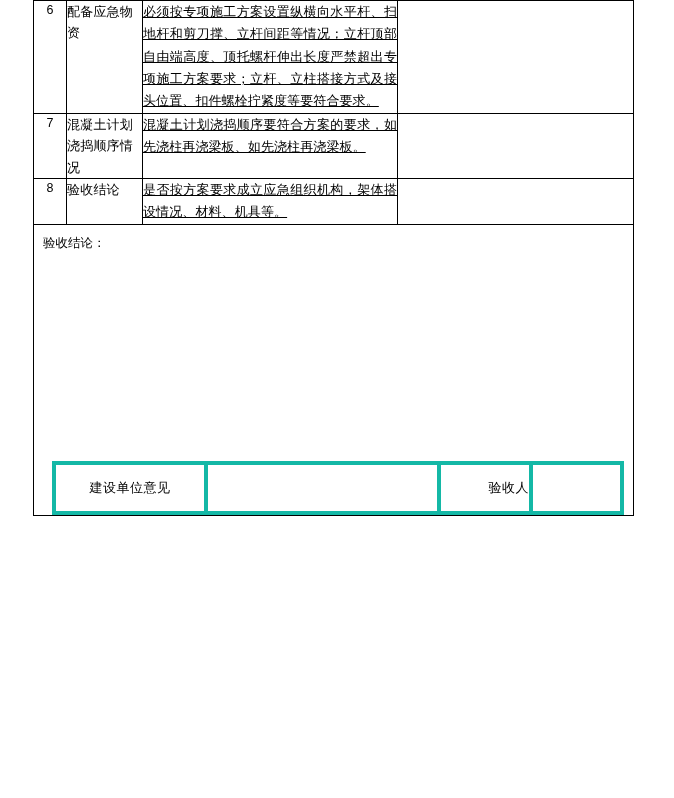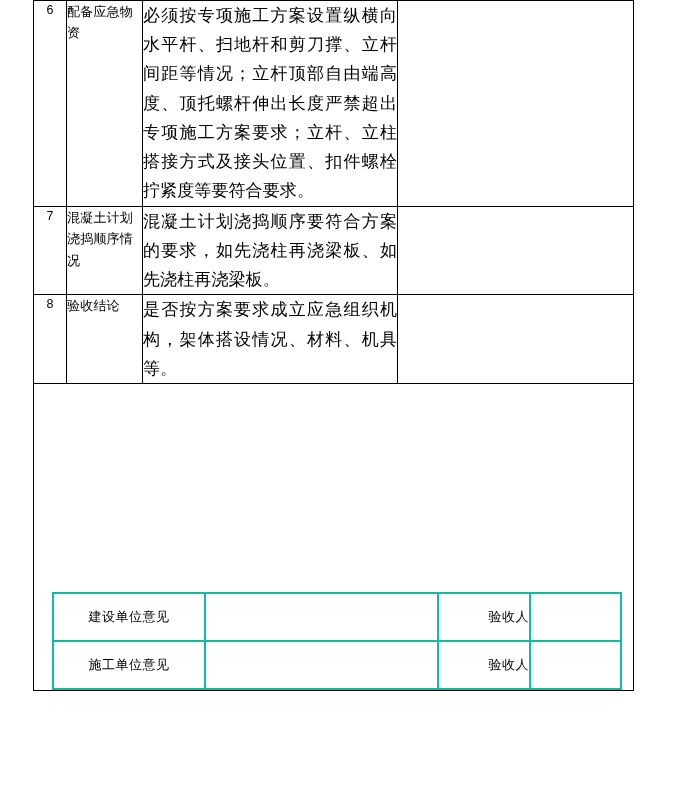--- a/index.html
+++ b/index.html
@@ -44,26 +44,27 @@
     line-height: 1.5;
   }
   .item-cell {
     font-size: 13px;
     line-height: 1.65;
     padding: 8px 6px 8px 7px;
     vertical-align: middle;
     letter-spacing: 0.2px;
   }
   .desc-cell {
-    font-size: 17px;
+    font-size: 13px;
     line-height: 1.72;
     padding: 7px 7px 8px 7px;
     vertical-align: top;
     text-align: justify;
     letter-spacing: 0.1px;
+    text-decoration: underline;
   }
   .res-cell { }
 
   
   .concl-cell {
     padding: 0;
   }
   .concl-label {
     font-size: 12.5px;
     padding: 8px 0 0 9px;
@@ -76,21 +77,21 @@
   
   table.sig {
     border-collapse: collapse;
     table-layout: fixed;
     width: 568px;
     margin-left: 18px;
     margin-top: 0px;
     margin-bottom: 0px;
   }
   table.sig td {
-    border: 2px solid #14b8a6;
+    border: 4px solid #14b8a6;
     height: 46px;
     vertical-align: middle;
     font-size: 13px;
   }
   col.s-label { width: 152px; }
   col.s-blank { width: 233px; }
   col.s-person { width: 92px; }
   col.s-sign { width: 91px; }
   .sig-label {
     text-align: center;
@@ -135,42 +136,37 @@
       </tr>
       <tr>
         <td class="num-cell">8</td>
         <td class="item-cell">验收结论</td>
         <td class="desc-cell">是否按方案要求成立应急组织机构，架体搭设情况、材料、机具等。</td>
         <td class="res-cell"></td>
       </tr>
 
       <tr>
         <td class="concl-cell" colspan="4">
+          <div class="concl-label">验收结论：</div>
           <div class="concl-body"></div>
 
           <table class="sig">
             <colgroup>
               <col class="s-label">
               <col class="s-blank">
               <col class="s-person">
               <col class="s-sign">
             </colgroup>
             <tbody>
               <tr>
                 <td class="sig-label">建设单位意见</td>
                 <td class="sig-blank"></td>
                 <td class="sig-person">验收人</td>
                 <td class="sig-blank"></td>
               </tr>
-              <tr>
-                <td class="sig-label">施工单位意见</td>
-                <td class="sig-blank"></td>
-                <td class="sig-person">验收人</td>
-                <td class="sig-blank"></td>
-              </tr>
             </tbody>
           </table>
         </td>
       </tr>
 
     </tbody>
   </table>
 
 </div>
 

